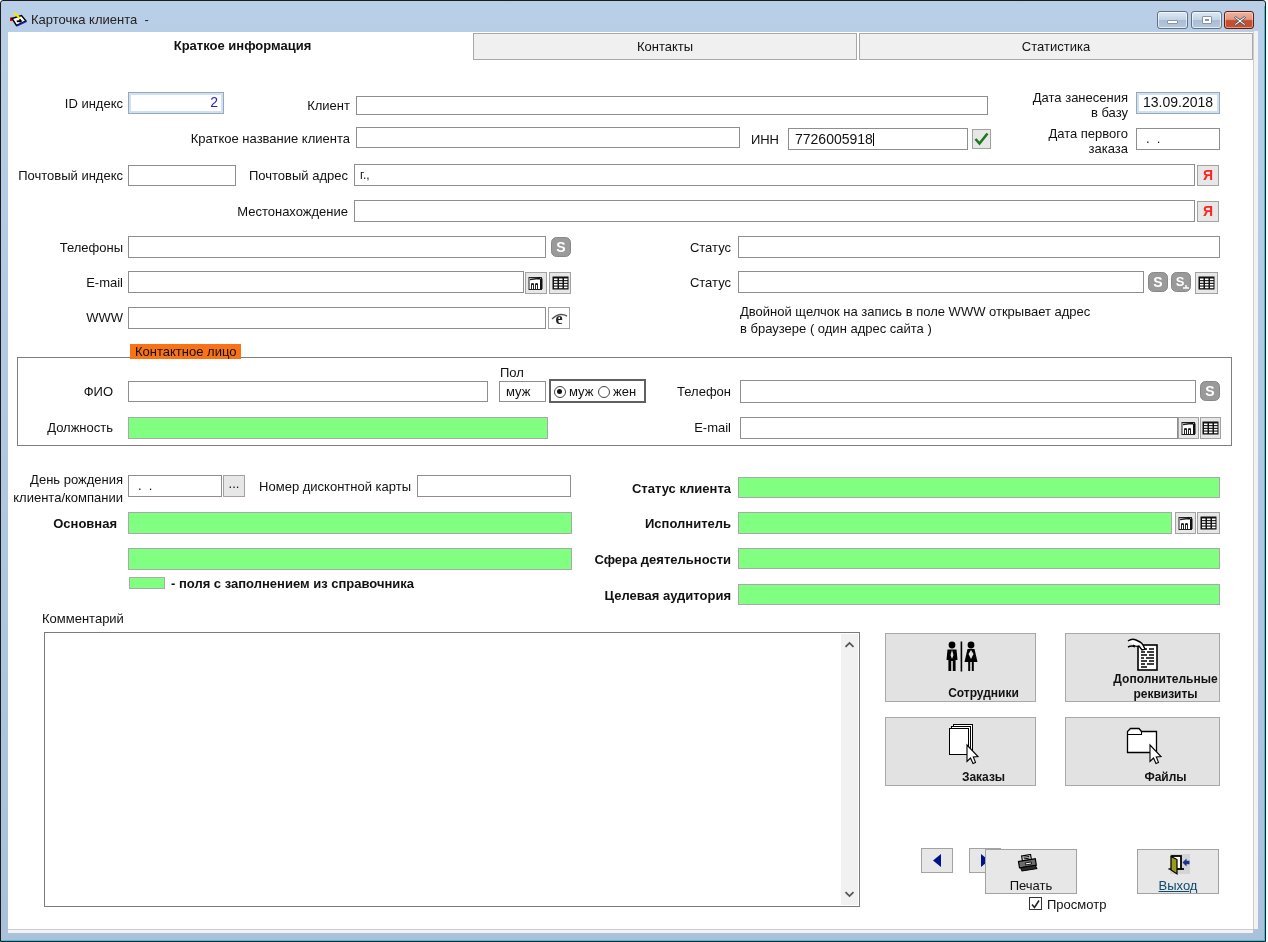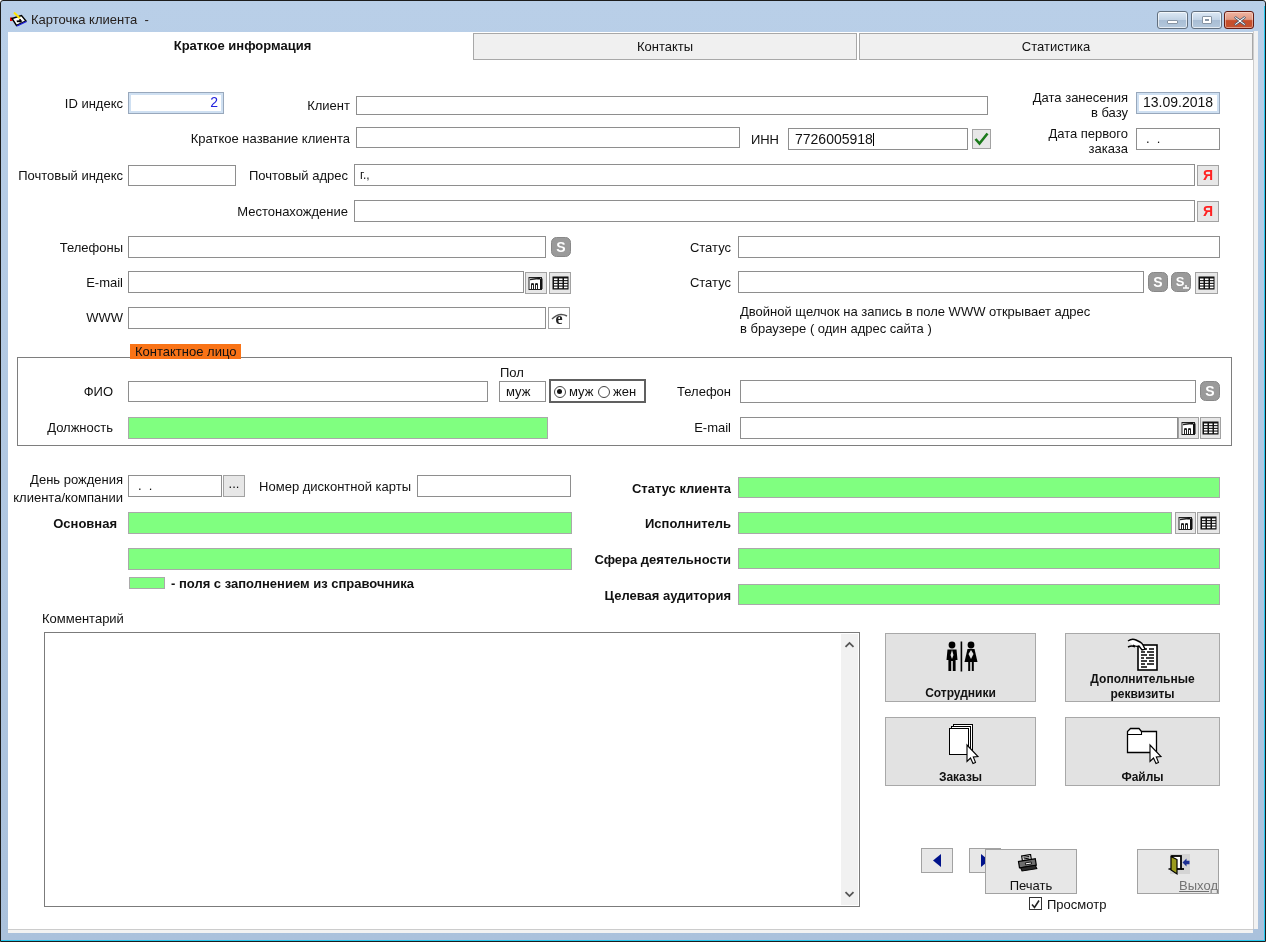--- a/index.html
+++ b/index.html
@@ -16,21 +16,21 @@
 .wbtn.close { border-color:#641b12; background:linear-gradient(#f0b4a2 0%,#e09983 46%,#c64d2a 54%,#c4512e 100%); box-shadow:inset 0 0 0 1px rgba(255,230,220,.5); }
 .tab { position:absolute; top:33px; height:27px; background:#f0f0f0; border:1px solid #a8a8a8; line-height:25px; text-align:center; }
 .atab { position:absolute; top:33px; height:26px; line-height:25px; text-align:center; font-weight:bold; }
 .lbl { position:absolute; white-space:nowrap; }
 .r { text-align:right; }
 .b { font-weight:bold; }
 .inp { position:absolute; background:#fff; border:1px solid #8e8e8e; }
 .green { background:#80ff80; border-color:#a9a9a9; }
 .blue2 { border:1px solid #98a8bc; box-shadow:inset 0 0 0 2px #cfe0f2; }
 .btn { position:absolute; background:#e7e7e7; border:1px solid #a2a2a2; text-align:center; }
-.bigbtn { position:absolute; background:#e2e2e2; border:1px solid #a8a8a8; }
+.bigbtn { position:absolute; background:#e2e2e2; border:1px solid #a8a8a8;padding-left:23px; }
 .bigtxt { position:absolute; width:100%; text-align:center; font-weight:bold; font-size:12px; }
 .ico { position:absolute; }
 .fs { position:absolute; left:17px; top:357px; width:1215px; height:89px; border:1px solid #7e7e7e; }
 .leg { position:absolute; left:124px; top:344px; background:#f97316; padding:0 5px;margin-left:6px; }
 .sb { position:absolute; right:1px; top:1px; bottom:1px; width:17px; background:#f1f1f1; }
 </style>
 </head>
 <body>
 <div class="win"></div>
 <div class="content"></div>
@@ -338,14 +338,14 @@
 <div class="lbl" style="left:1047px;top:897px">Просмотр</div>
 <div class="btn" style="left:1137px;top:849px;width:82px;height:45px">
   <svg style="position:absolute;left:29px;top:4px" width="24" height="22" viewBox="0 0 24 22">
       <rect x="3" y="0" width="20" height="20" fill="#d4d4d4"></rect>
       <rect x="5" y="2" width="9" height="13" fill="#fff" stroke="#000" stroke-width="1.8"></rect>
       <path d="M14 15 L17 15" stroke="#000" stroke-width="1.8"></path>
       <path d="M1.5 15 L5 15" stroke="#000" stroke-width="1.5"></path>
       <polygon points="4,2.5 10,5.5 10,20 4,16" fill="#9a9b1e" stroke="#000" stroke-width="1.2"></polygon>
       <polygon points="15.5,8.5 19.5,4.5 19.5,6.8 22.5,6.8 22.5,10.2 19.5,10.2 19.5,12.5" fill="#1c2f93"></polygon>
     </svg>
-  <div style="position:absolute;top:28px;width:100%;text-align:right;color:#737373;text-decoration:underline">Выход</div>
+  <div style="position:absolute;top:28px;width:100%;text-align:center;color:#0c4a6e;text-decoration:underline">Выход</div>
 </div>
 
 </body></html>

